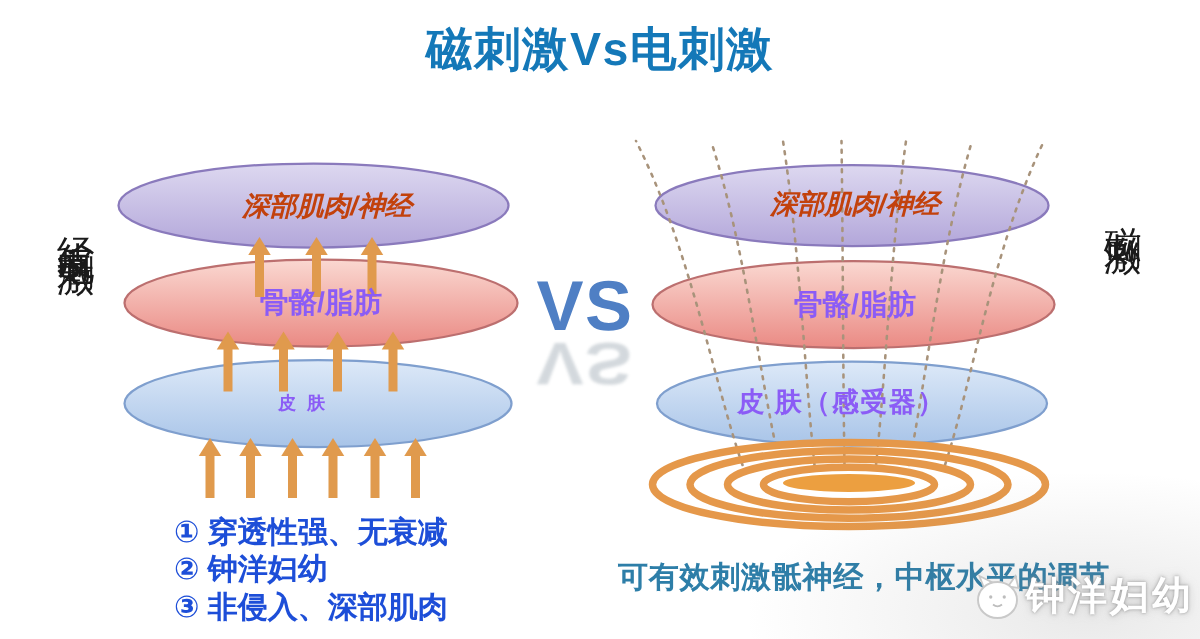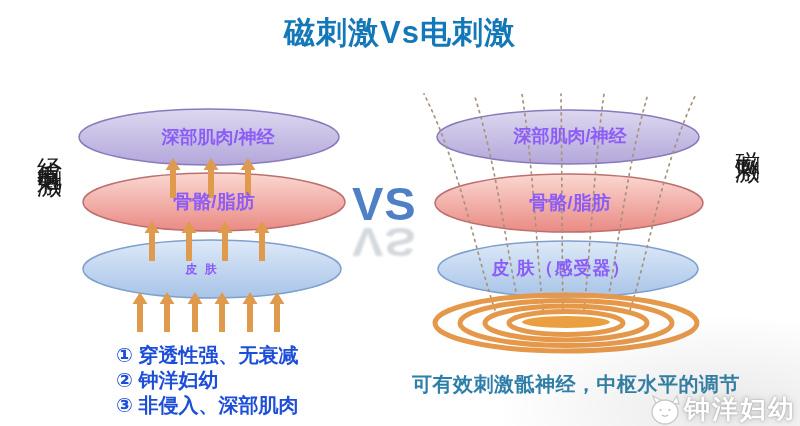--- a/index.html
+++ b/index.html
@@ -20,46 +20,46 @@
     position:absolute;writing-mode:vertical-rl;text-orientation:upright;
     font-family:"Liberation Serif","DejaVu Serif",serif;
     font-size:25px;color:#1a1a1a;letter-spacing:4px;font-weight:500;
   }
   .side-label.left{left:33px;top:137px;}
   .side-label.right{left:731px;top:131px;}
   .layer-label{
     position:absolute;transform:translate(-50%,-50%);white-space:nowrap;
     font-weight:700;color:#8b5cf6;
   }
-  .layer-label.red{color:#8b5cf6;}
+  .layer-label.red{color:#c2410c;font-style:italic;}
   .lbl-deep-left{left:218px;top:137px;font-size:18px;}
   .lbl-bone-left{left:214px;top:202px;font-size:19px;}
   .lbl-skin-left{left:202px;top:269px;font-size:12px;letter-spacing:2px;}
   .lbl-deep-right{left:570px;top:136px;font-size:18px;}
   .lbl-bone-right{left:570px;top:203px;font-size:19px;}
   .lbl-skin-right{left:561px;top:268px;font-size:18px;letter-spacing:1px;}
-  .vs-wrap{position:absolute;left:352px;top:180px;width:76px;line-height:1;}
+  .vs-wrap{position:absolute;left:352px;top:180px;width:76px;text-align:center;line-height:1;}
   .vs-text{
     display:block;font-size:47px;font-weight:800;color:#4f7fc4;
     letter-spacing:1px;
   }
   .vs-reflection{
     display:block;font-size:47px;font-weight:800;color:#93a0ab;
     transform:scaleY(-0.85);opacity:0.40;filter:blur(1.2px);
     letter-spacing:1px;margin-top:-8px;
   }
   .benefits-list{
     position:absolute;left:116px;top:343px;font-size:20px;color:#1d4ed8;
     font-weight:600;line-height:25px;white-space:nowrap;
   }
   .effect-caption{
     position:absolute;left:412px;top:371px;font-size:20px;font-weight:700;
     color:#2d7ea8;white-space:nowrap;letter-spacing:0.5px;
   }
-  .watermark{position:absolute;left:648px;top:380px;display:flex;align-items:center;z-index:5;margin-top:12px;}
+  .watermark{position:absolute;left:648px;top:380px;display:flex;align-items:center;z-index:5;}
   .watermark-text{
     font-size:26px;font-weight:700;color:#ffffff;letter-spacing:2px;white-space:nowrap;
     text-shadow:0 0 2px rgba(140,140,140,0.9), 0 0 6px rgba(160,160,160,0.55);
   }
   .cat-icon{margin-right:2px;}
 </style>
 </head>
 <body>
 
 <div class="stage">

